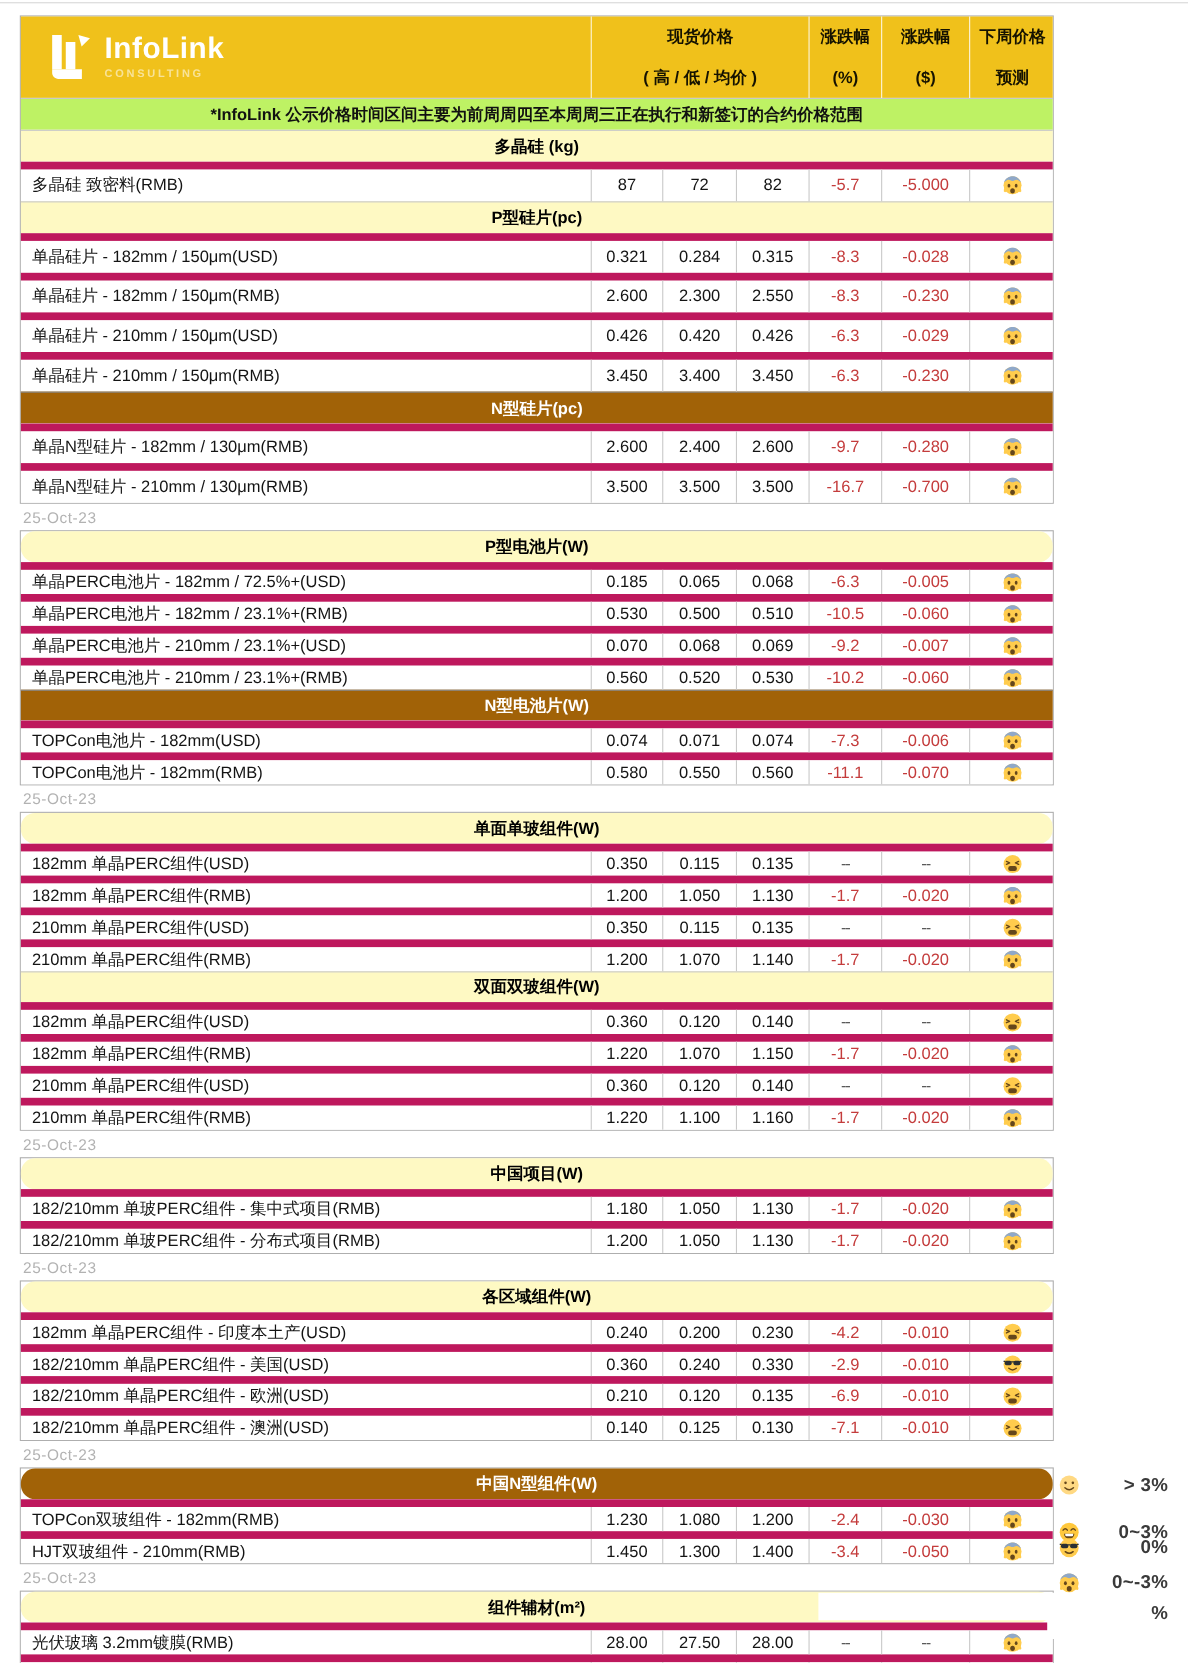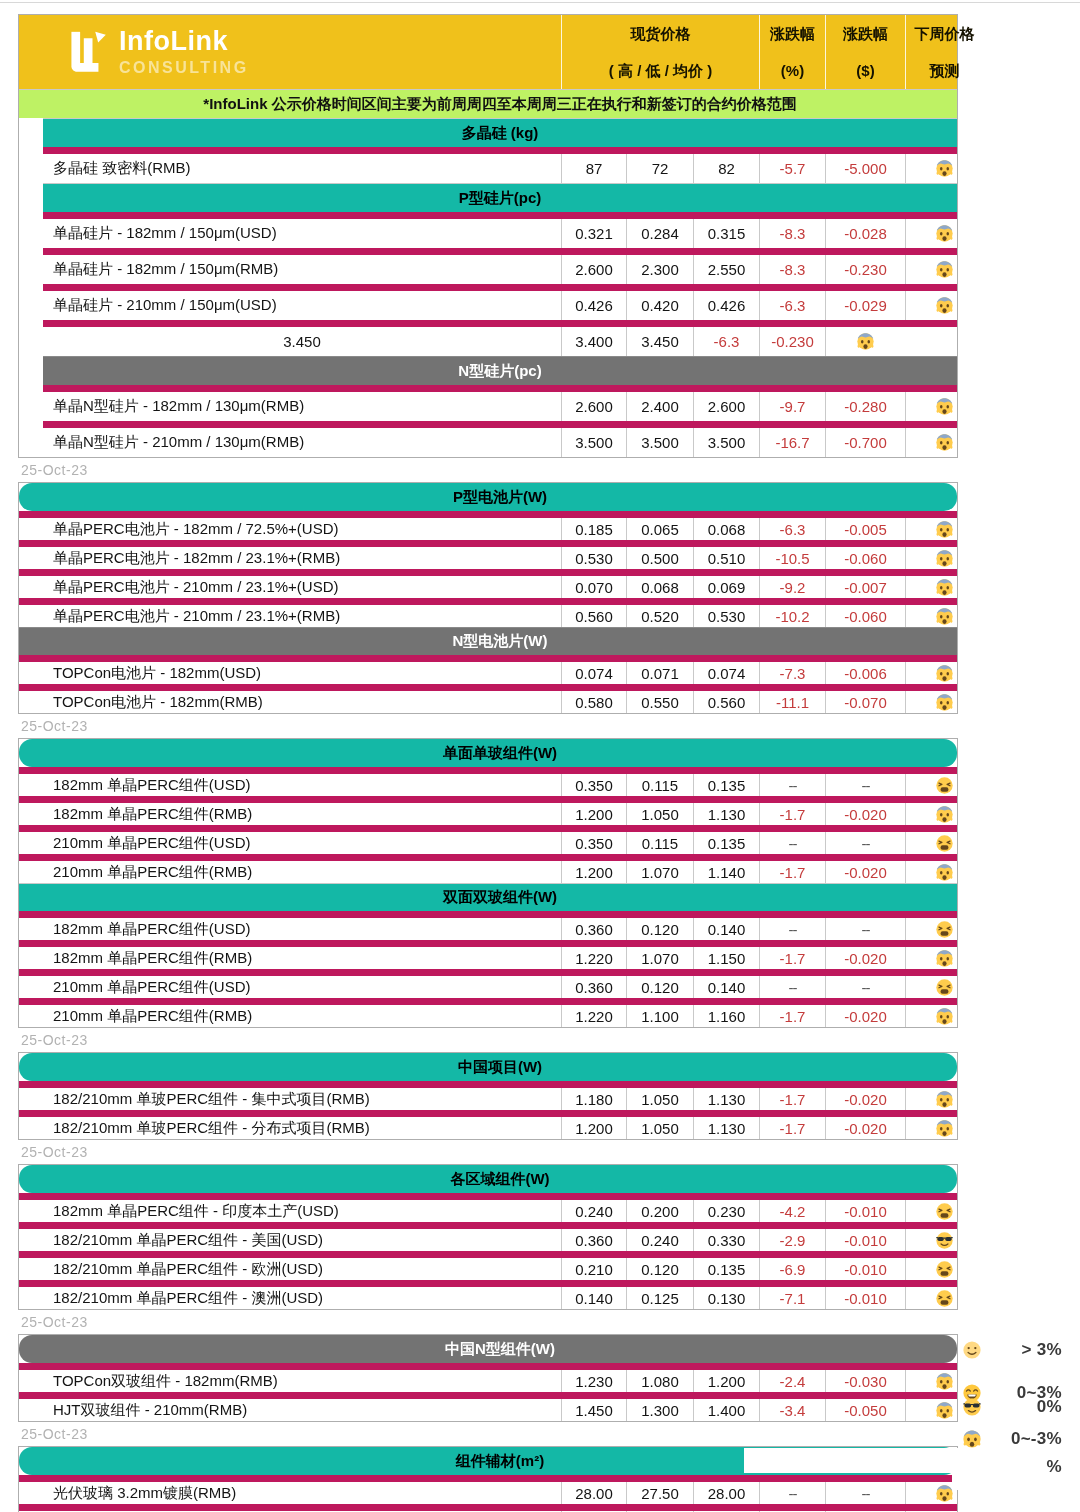--- a/index.html
+++ b/index.html
@@ -4,38 +4,38 @@
 <style>
   html,body{margin:0;padding:0;}
   body{
     width:1080px;height:1512px;position:relative;background:#ffffff;
     font-family:"Liberation Sans","DejaVu Sans",sans-serif;
     -webkit-font-smoothing:antialiased;overflow:hidden;
   }
   .top-line{position:absolute;left:0;top:2px;width:1080px;height:1px;background:#d8d8d8;}
   #flow{position:absolute;left:18px;top:14px;width:940px;}
   .group{border:1px solid #aeaeae;background:#fff;}
-  .group > *{box-sizing:border-box;padding-left:24px;}
+  .group > *{box-sizing:border-box;}
   
   .banner{height:74px;background:#F0C11B;display:grid;grid-template-columns:518px 198px 66px 80px 78px;}
   .hcell{display:flex;flex-direction:column;align-items:center;justify-content:center;gap:22px;
          font-size:15px;font-weight:bold;color:#151200;line-height:1;}
   .hcell + .hcell{border-left:1px solid rgba(255,255,255,.85);}
   .brand-cell{flex-direction:row;justify-content:flex-start;gap:10px;padding-left:22px;}
   .brand-logo svg{width:44px;height:48px;display:block;}
   .brand-text{display:flex;flex-direction:column;line-height:1;}
   .brand-name{color:#fff;font-size:27px;font-weight:bold;letter-spacing:.5px;}
-  .brand-sub{color:rgba(255,255,255,.55);font-size:16px;letter-spacing:2.5px;margin-top:5px;font-weight:bold;}
+  .brand-sub{color:rgba(255,255,255,.55);font-size:10px;letter-spacing:2.5px;margin-top:5px;font-weight:bold;}
   
   .note{height:29px;background:#bef264;display:flex;align-items:center;justify-content:center;
         font-size:15px;font-weight:bold;color:#111;border-top:1px solid #c9c9c9;}
   
-  .sec{height:28px;background:#14b8a6;display:flex;align-items:center;justify-content:center;
+  .sec{height:28px;background:#fef9c3;display:flex;align-items:center;justify-content:center;
        font-size:15px;font-weight:bold;color:#000;border-top:1px solid #c9c9c9;}
-  .sec.dark{background:#737373;color:#ffffff;border-top-color:#8a8a8a;}
+  .sec.dark{background:#a16207;color:#ffffff;border-top-color:#8a8a8a;}
   .group > .sec:first-child{border-top:0;border-radius:13px;}
   
   .row{height:29px;background:#fff;display:grid;grid-template-columns:518px 65px 67px 66px 66px 80px 78px;
        border-top:7px solid #be185d;}
   .cell{display:flex;align-items:center;justify-content:center;font-size:15px;font-weight:500;color:#141414;overflow:hidden;}
   .cell + .cell{border-left:1px solid #c9c9c9;}
   .cell.name{justify-content:flex-start;padding-left:10px;font-weight:500;}
   .cell .neg{color:#c43c3c;}
   .cell .dash{color:#5a5a5a;letter-spacing:-1px;}
   .emoji svg{width:19px;height:19px;display:block;}
@@ -213,20 +213,21 @@
                 <ellipse cx="11.8" cy="18.5" rx="2.4" ry="3.4" fill="#65471B"></ellipse>
                 <ellipse cx="24.2" cy="18.5" rx="2.4" ry="3.4" fill="#65471B"></ellipse>
                 <ellipse cx="18" cy="27.5" rx="4" ry="4.5" fill="#65471B"></ellipse>
                 <ellipse cx="5.8" cy="25.5" rx="2.6" ry="4.4" fill="#FFCC4D" transform="rotate(20 5.8 25.5)"></ellipse>
                 <ellipse cx="30.2" cy="25.5" rx="2.6" ry="4.4" fill="#FFCC4D" transform="rotate(-20 30.2 25.5)"></ellipse>
               </svg>
             </span>
           </div>
         </div>
         <div class="row">
+          <div class="cell name">单晶硅片 - 210mm / 150μm(RMB)</div>
           <div class="cell">
             <span>3.450</span>
           </div>
           <div class="cell">
             <span>3.400</span>
           </div>
           <div class="cell">
             <span>3.450</span>
           </div>
           <div class="cell">

